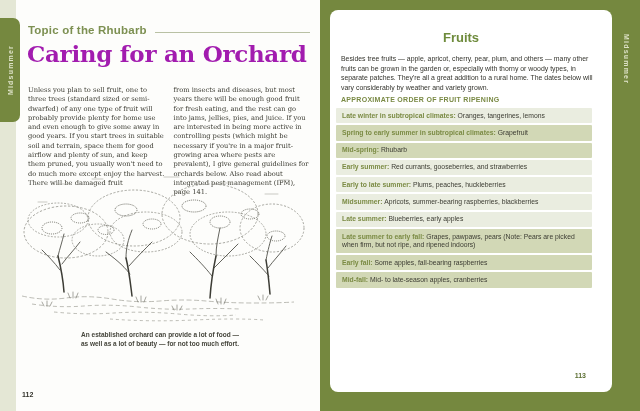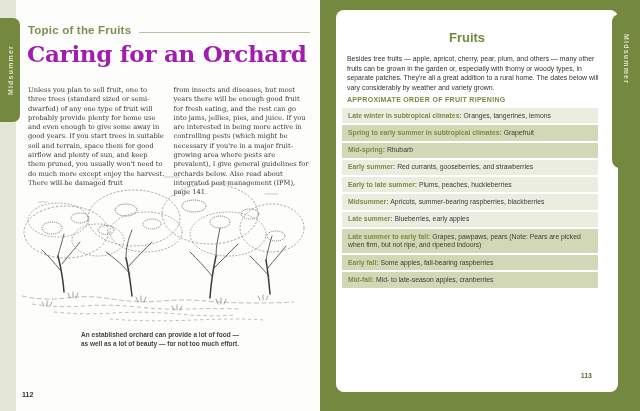--- a/index.html
+++ b/index.html
@@ -57,21 +57,21 @@
     font-size:6.5px;font-weight:bold;color:#45453b;line-height:9px;
   }
   .pagenum-left{
     position:absolute;left:22px;bottom:13px;
     font-size:7px;font-weight:bold;color:#33332b;
   }
 
   
   .page-right{position:absolute;left:320px;top:0;width:320px;height:411px;background:#75883f;}
   .panel{
-    position:absolute;left:16px;top:10px;width:282px;bottom:19px;
+    position:absolute;left:10px;top:10px;width:282px;bottom:19px;
     background:#ffffff;border-radius:8px;
   }
   .fruits-title{
     position:absolute;left:0;right:20px;top:20px;text-align:center;margin:0;
     color:#6e8b3c;font-size:13px;font-weight:bold;
   }
   .intro{
     position:absolute;left:11px;right:15px;top:44px;margin:0;
     font-size:6.9px;line-height:9.6px;color:#33332c;
   }
@@ -96,21 +96,21 @@
 
 <div class="spread">
 
   <div class="page-left">
     <div class="edge-strip"></div>
     <div class="tab-left">
       <span>Midsummer</span>
     </div>
 
     <div class="kicker-row">
-      <span class="kicker">Topic of the Fruits</span>
+      <span class="kicker">Topic of the Rhubarb</span>
       <span class="kicker-rule"></span>
     </div>
 
     <h1 class="headline">Caring for an Orchard</h1>
 
     <div class="body-cols">
       <p>Unless you plan to sell fruit, one to three trees (standard sized or semi-dwarfed) of any one type of fruit will probably provide plenty for home use and even enough to give some away in good years. If you start trees in suitable soil and terrain, space them for good airflow and plenty of sun, and keep them pruned, you usually won't need to do much more except enjoy the harvest. There will be damaged fruit</p>
       <p>from insects and diseases, but most years there will be enough good fruit for fresh eating, and the rest can go into jams, jellies, pies, and juice. If you are interested in being more active in controlling pests (which might be necessary if you're in a major fruit-growing area where pests are prevalent), I give general guidelines for orchards below. Also read about integrated pest management (IPM), page 141.</p>
     </div>
 

